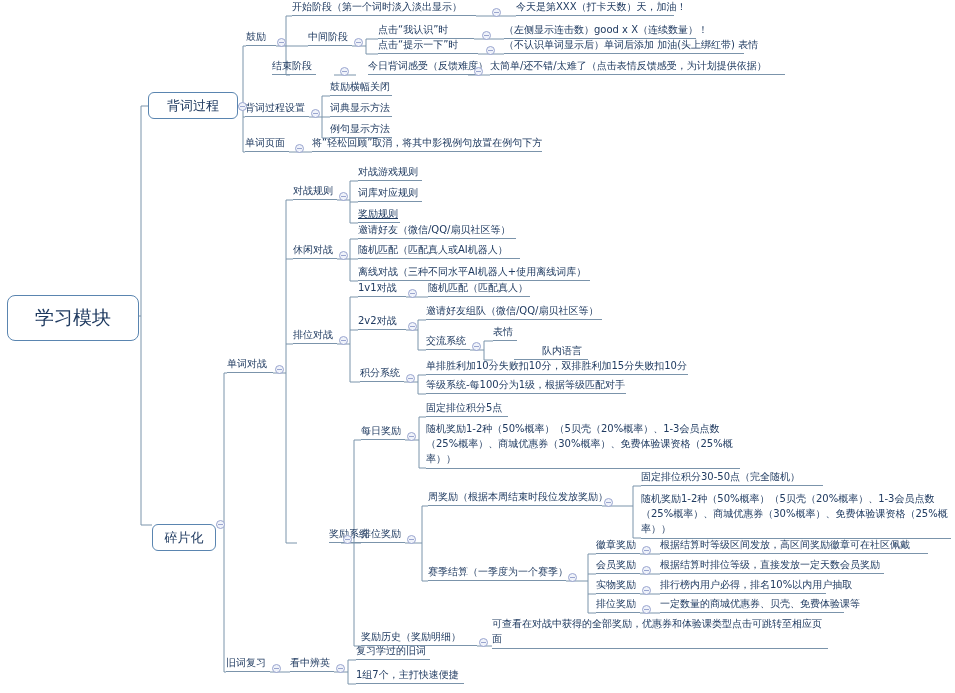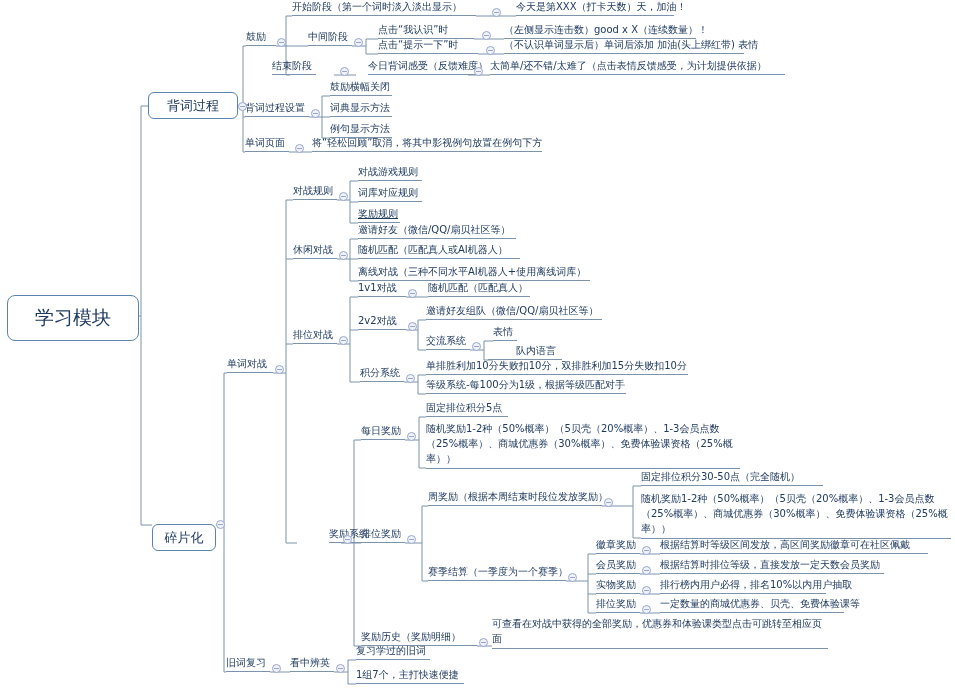--- a/index.html
+++ b/index.html
@@ -99,21 +99,21 @@
   <div class="t" style="left:358px;top:223px;width:158px;">邀请好友（微信/QQ/扇贝社区等）</div>
   <div class="t" style="left:358px;top:243px;width:162px;">随机匹配（匹配真人或AI机器人）</div>
   <div class="t" style="left:358px;top:265px;width:232px;">离线对战（三种不同水平AI机器人+使用离线词库）</div>
   <div class="t" style="left:293px;top:328px;width:44px;">排位对战</div>
   <div class="t" style="left:358px;top:281px;width:48px;">1v1对战</div>
   <div class="t" style="left:428px;top:281px;width:102px;">随机匹配（匹配真人）</div>
   <div class="t" style="left:358px;top:314px;width:48px;">2v2对战</div>
   <div class="t" style="left:426px;top:304px;width:176px;">邀请好友组队（微信/QQ/扇贝社区等）</div>
   <div class="t" style="left:426px;top:334px;width:44px;">交流系统</div>
   <div class="t" style="left:493px;top:325px;width:24px;">表情</div>
-  <div class="t" style="left:488px;top:344px;width:46px;padding-left:28px;">队内语言</div>
+  <div class="t" style="left:514px;top:344px;width:46px;padding-left:28px;">队内语言</div>
   <div class="t" style="left:360px;top:366px;width:44px;">积分系统</div>
   <div class="t" style="left:426px;top:359px;width:262px;">单排胜利加10分失败扣10分，双排胜利加15分失败扣10分</div>
   <div class="t" style="left:426px;top:378px;width:200px;">等级系统-每100分为1级，根据等级匹配对手</div>
 
   <div class="t" style="left:297px;top:527px;width:44px;margin-left:32px;">奖励系统</div>
   <div class="t" style="left:361px;top:424px;width:44px;">每日奖励</div>
   <div class="t" style="left:426px;top:401px;width:82px;">固定排位积分5点</div>
   <div class="t t-multi" style="left:426px;top:421px;width:314px;">随机奖励1-2种（50%概率）（5贝壳（20%概率）、1-3会员点数（25%概率）、商城优惠券（30%概率）、免费体验课资格（25%概率））</div>
   <div class="t" style="left:361px;top:527px;width:44px;">排位奖励</div>
   <div class="t" style="left:428px;top:490px;width:174px;">周奖励（根据本周结束时段位发放奖励）</div>

